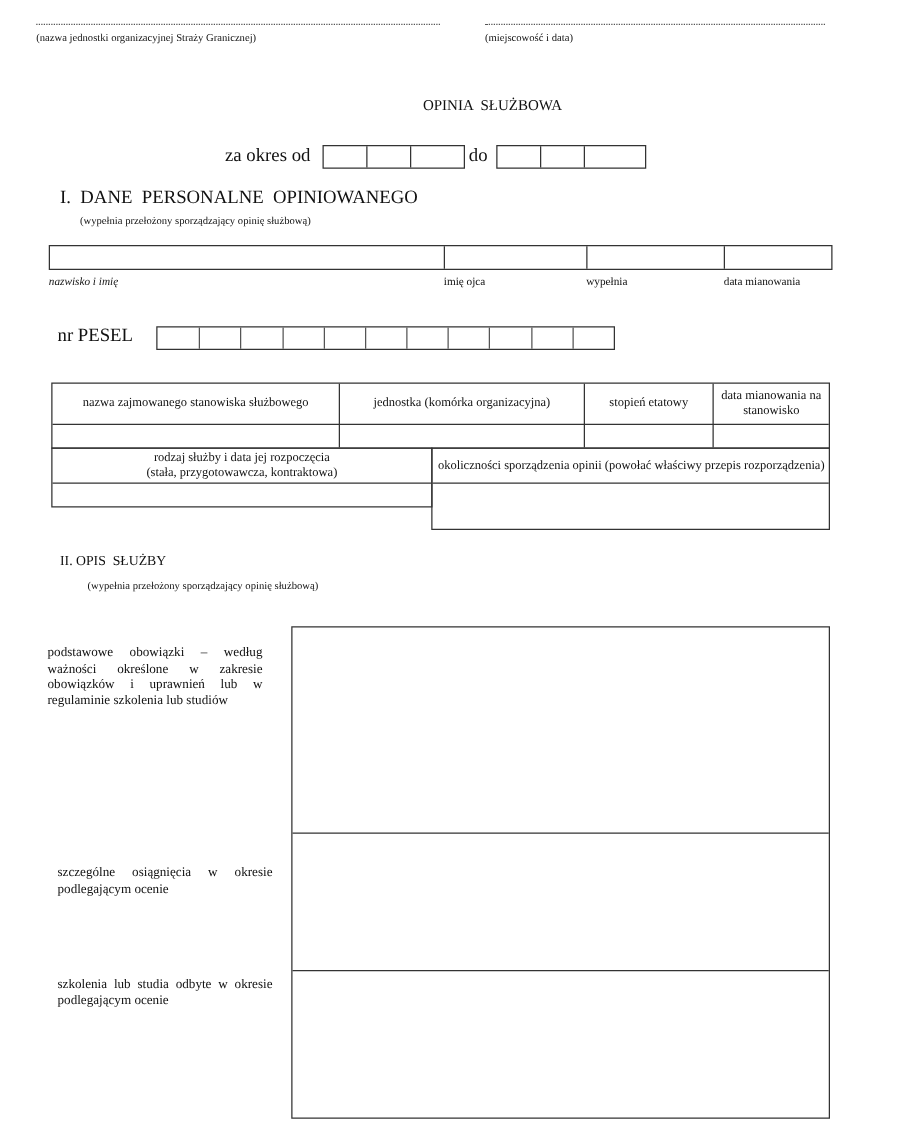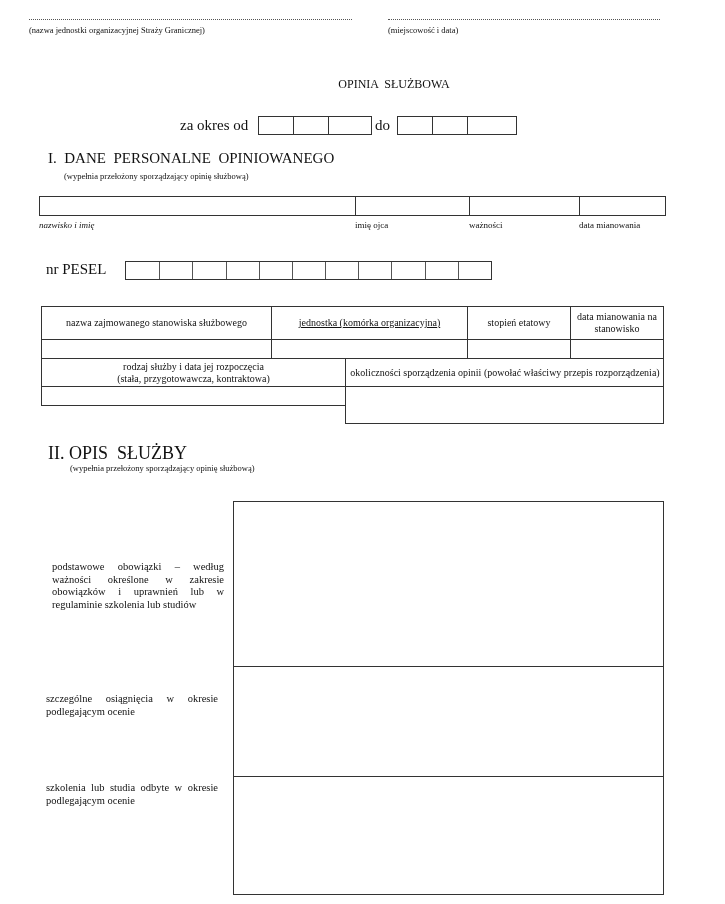--- a/index.html
+++ b/index.html
@@ -43,21 +43,21 @@
   <div class="vline" style="left:315px; top:0; height:18px;"></div>
   <div class="vline" style="left:429px; top:0; height:18px;"></div>
   <div class="vline" style="left:539px; top:0; height:18px;"></div>
 </div>
 <div class="abs field" style="left:40px; top:197px; width:314px; height:18px;"></div>
 <div class="abs field" style="left:356px; top:197px; width:112px; height:18px;"></div>
 <div class="abs field" style="left:470px; top:197px; width:108px; height:18px;"></div>
 <div class="abs field" style="left:580px; top:197px; width:84px; height:18px;"></div>
 <div class="caption" style="left:39px; top:220px; width:316px; font-size:9px;font-style:italic;">nazwisko i imię</div>
 <div class="caption" style="left:355px; top:220px; width:114px; font-size:9px;">imię ojca</div>
-<div class="caption" style="left:469px; top:220px; width:110px; font-size:9px;">ważności</div>
+<div class="caption" style="left:469px; top:220px; width:110px; font-size:9px;">wypełnia</div>
 <div class="caption" style="left:579px; top:220px; width:86px; font-size:9px;">data mianowania</div>
 
 <div class="abs" style="left:46px; top:261px; font-size:15px;">nr PESEL</div>
 <div class="box" style="left:125px; top:261px; width:367px; height:19px;" id="pesel">
     <div style="position: absolute; left: 0px; top: 0px; width: 33.1818px; height: 17px; box-sizing: border-box; font-size: 11px; text-align: center;"></div>
     <div style="position: absolute; left: 33.1818px; top: 0px; width: 33.1818px; height: 17px; box-sizing: border-box; border-left: 1px solid rgb(85, 85, 85); font-size: 11px; text-align: center;"></div>
     <div style="position: absolute; left: 66.3636px; top: 0px; width: 33.1818px; height: 17px; box-sizing: border-box; border-left: 1px solid rgb(85, 85, 85); font-size: 11px; text-align: center;"></div>
     <div style="position: absolute; left: 99.5455px; top: 0px; width: 33.1818px; height: 17px; box-sizing: border-box; border-left: 1px solid rgb(85, 85, 85); font-size: 11px; text-align: center;"></div>
     <div style="position: absolute; left: 132.727px; top: 0px; width: 33.1818px; height: 17px; box-sizing: border-box; border-left: 1px solid rgb(85, 85, 85); font-size: 11px; text-align: center;"></div>
     <div style="position: absolute; left: 165.909px; top: 0px; width: 33.1818px; height: 17px; box-sizing: border-box; border-left: 1px solid rgb(85, 85, 85); font-size: 11px; text-align: center;"></div>
@@ -68,21 +68,21 @@
     <div style="position: absolute; left: 331.818px; top: 0px; width: 33.1818px; height: 17px; box-sizing: border-box; border-left: 1px solid rgb(85, 85, 85); font-size: 11px; text-align: center;"></div>
   </div>
 
 <div class="box" style="left:41px; top:306px; width:623px; height:53px;">
   <div class="hline" style="left:0; top:32px; width:621px;"></div>
   <div class="vline" style="left:229px; top:0; height:51px;"></div>
   <div class="vline" style="left:425px; top:0; height:51px;"></div>
   <div class="vline" style="left:528px; top:0; height:51px;"></div>
 </div>
 <div class="cell-label" style="left:42px; top:307px; width:229px; height:32px;">nazwa zajmowanego stanowiska służbowego</div>
-<div class="cell-label" style="left:272px; top:307px; width:195px; height:32px;text-decoration:underline;">jednostka (komórka organizacyjna)</div>
+<div class="cell-label" style="left:272px; top:307px; width:195px; height:32px;">jednostka (komórka organizacyjna)</div>
 <div class="cell-label" style="left:468px; top:307px; width:102px; height:32px;">stopień etatowy</div>
 <div class="cell-label" style="left:571px; top:307px; width:92px; height:32px;">data mianowania na stanowisko</div>
 <div class="abs field" style="left:42px; top:340px; width:228px; height:18px;"></div>
 <div class="abs field" style="left:272px; top:340px; width:194px; height:18px;"></div>
 <div class="abs field" style="left:468px; top:340px; width:101px; height:18px;"></div>
 <div class="abs field" style="left:571px; top:340px; width:92px; height:18px;"></div>
 
 <div class="box" style="left:41px; top:358px; width:305px; height:48px;">
   <div class="hline" style="left:0; top:27px; width:303px;"></div>
 </div>
@@ -91,24 +91,24 @@
   <span>(stała, przygotowawcza, kontraktowa)</span>
 </div>
 <div class="abs field" style="left:42px; top:387px; width:302px; height:18px;"></div>
 
 <div class="box" style="left:345px; top:358px; width:319px; height:66px;">
   <div class="hline" style="left:0; top:27px; width:317px;"></div>
 </div>
 <div class="cell-label" style="left:350px; top:359px; width:310px; height:27px;">okoliczności sporządzenia opinii (powołać właściwy przepis rozporządzenia)</div>
 <div class="abs field" style="left:346px; top:387px; width:317px; height:36px;"></div>
 
-<div class="abs" style="left:48px; top:443px; font-size:18px; white-space:pre;">II. OPIS  SŁUŻBY</div>
+<div class="abs" style="left:48px; top:443px; font-size:11px; white-space:pre;">II. OPIS  SŁUŻBY</div>
 <div class="abs" style="left:70px; top:463px; font-size:8.5px;">(wypełnia przełożony sporządzający opinię służbową)</div>
 
-<div class="just" style="left:52px; top:517px; width:172px;margin-top:44px;">podstawowe obowiązki – według ważności określone w zakresie obowiązków i uprawnień lub w regulaminie szkolenia lub studiów</div>
+<div class="just" style="left:38px; top:517px; width:172px;">podstawowe obowiązki – według ważności określone w zakresie obowiązków i uprawnień lub w regulaminie szkolenia lub studiów</div>
 <div class="just" style="left:46px; top:693px; width:172px;">szczególne osiągnięcia w okresie podlegającym ocenie</div>
 <div class="just" style="left:46px; top:782px; width:172px;">szkolenia lub studia odbyte w okresie podlegającym ocenie</div>
 
 <div class="box" style="left:233px; top:501px; width:431px; height:394px;">
   <div class="hline" style="left:0; top:164px; width:429px;"></div>
   <div class="hline" style="left:0; top:274px; width:429px;"></div>
 </div>
 <div class="abs field" style="left:234px; top:502px; width:429px; height:163px;"></div>
 <div class="abs field" style="left:234px; top:666px; width:429px; height:109px;"></div>
 <div class="abs field" style="left:234px; top:776px; width:429px; height:118px;"></div>

